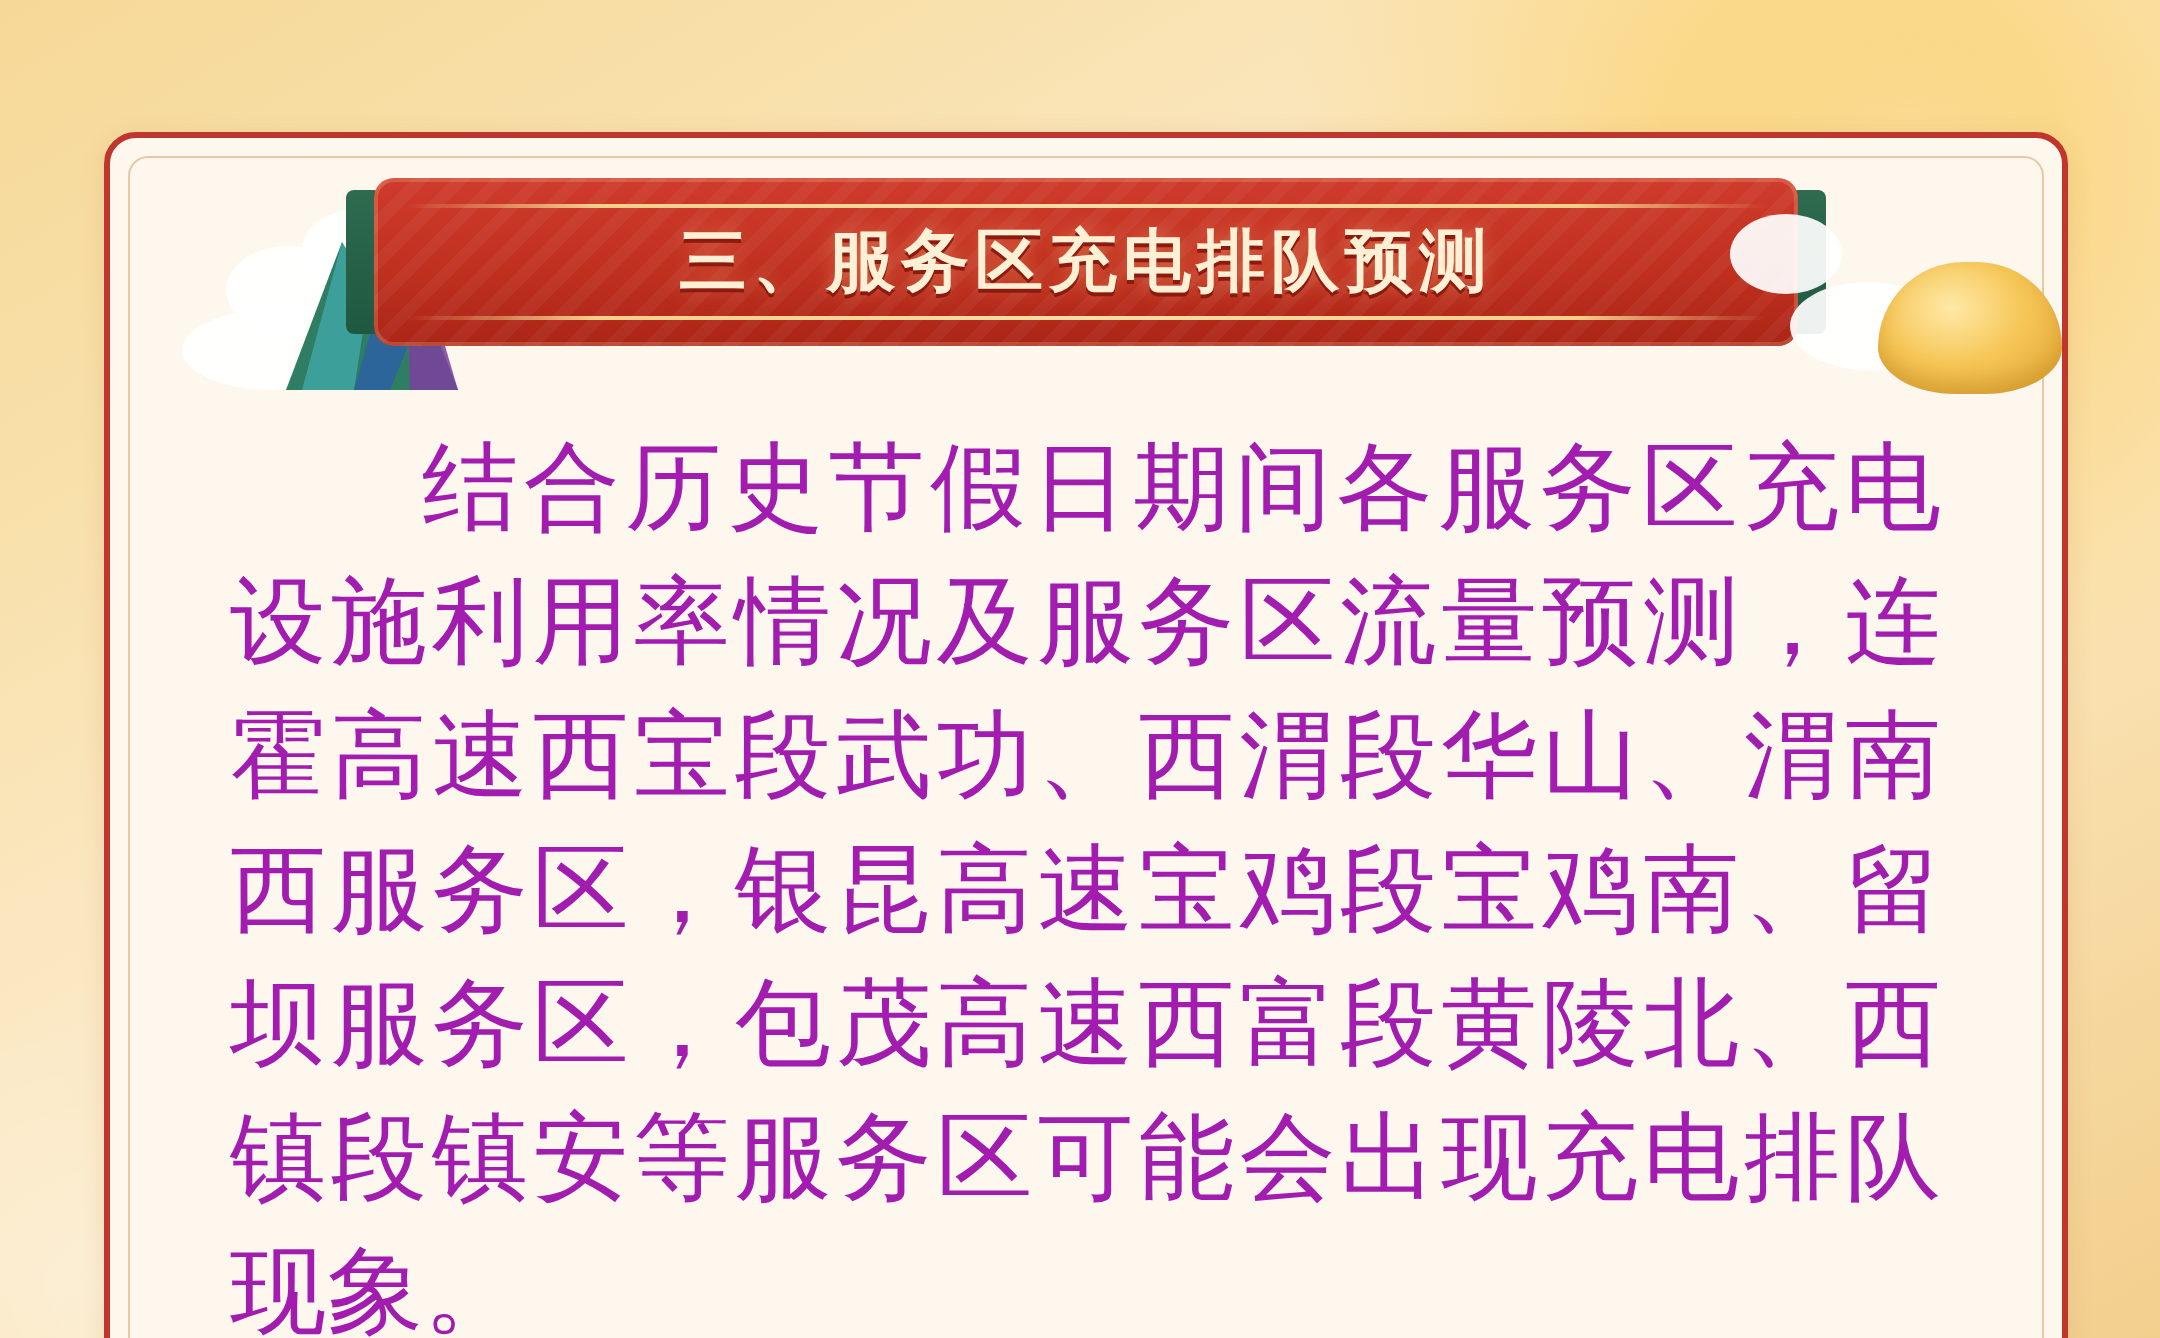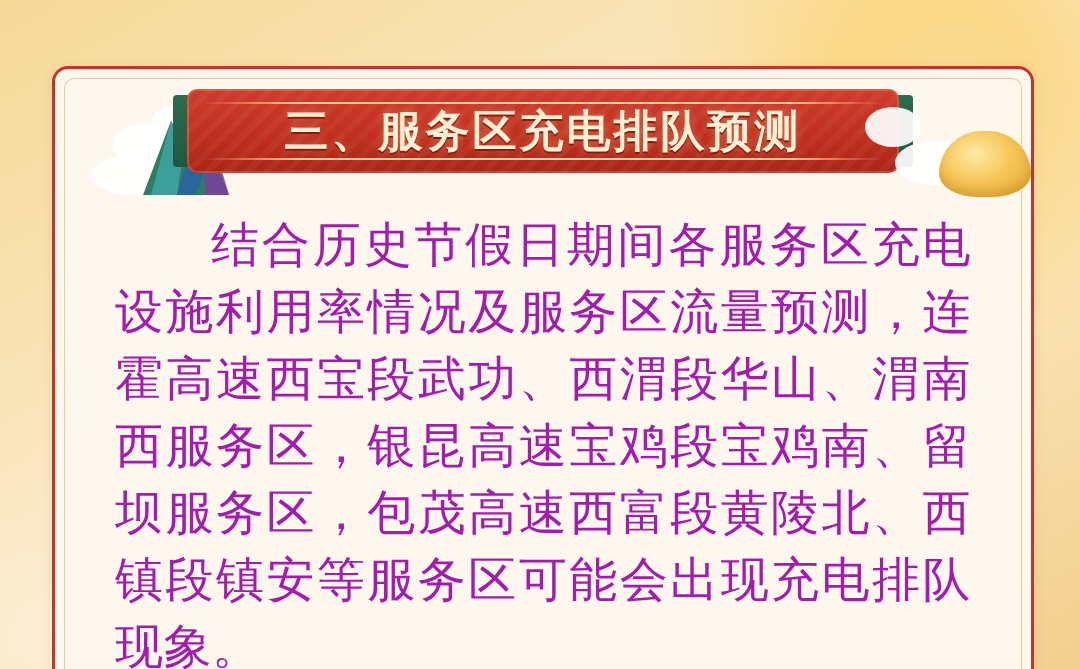--- a/index.html
+++ b/index.html
@@ -102,21 +102,21 @@
 
   .banner-title {
     position: absolute;
     left: 0;
     top: 0;
     width: 100%;
     height: 84px;
     display: flex;
     align-items: center;
     justify-content: center;
-    font-size: 44px;
+    font-size: 34px;
     font-weight: bold;
     letter-spacing: 3px;
     color: #fdf0d4;
     text-shadow: 0 2px 0 #8d1a0e, 0 0 10px rgba(255, 210, 140, 0.35);
     white-space: nowrap;
   }
 
   
   .cap {
     position: absolute;

